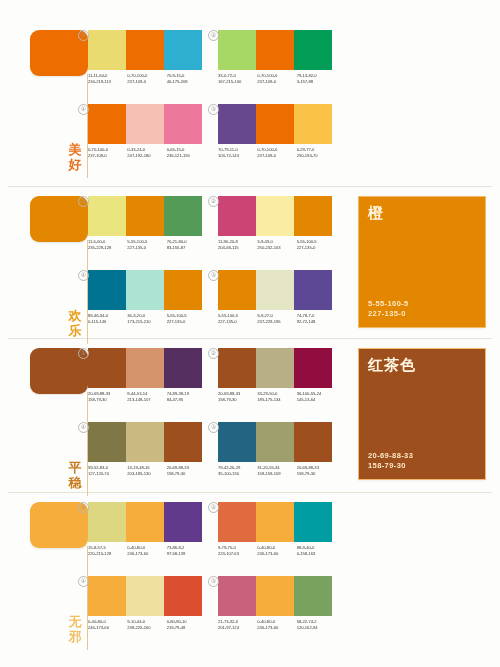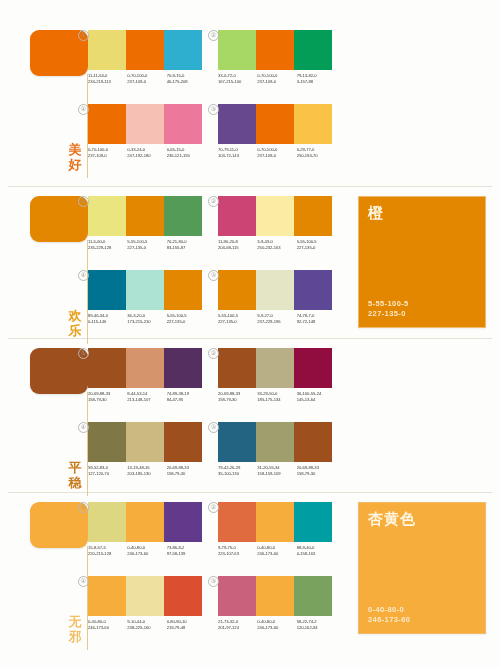--- a/index.html
+++ b/index.html
@@ -474,20 +474,27 @@
               <span class="cmyk">31-20-55-34</span>
               <span class="rgb">158-159-109</span>
             </div>
             <div class="code">
               <span class="cmyk">20-69-88-33</span>
               <span class="rgb">158-79-30</span>
             </div>
           </div>
         </div>
       </div>
+      <div class="bigcard" style="background: rgb(158, 79, 30);">
+        <div class="bigcard-title">红茶色</div>
+        <div class="bigcard-codes">
+          <span>20-69-88-33</span>
+          <span>158-79-30</span>
+        </div>
+      </div>
     </div>
     <div class="section" style="position: absolute; left: 0px; top: 496px; width: 500px; height: 158px;">
       <div class="rail">
         <div class="rail-swatch" style="background: rgb(246, 173, 60);"></div>
         <div class="rail-line"></div>
         <div class="rail-label" style="color: rgb(242, 192, 99);">
           <span>无</span>
           <span>邪</span>
         </div>
       </div>
@@ -574,21 +581,14 @@
               <span class="cmyk">0-40-80-0</span>
               <span class="rgb">246-173-60</span>
             </div>
             <div class="code">
               <span class="cmyk">58-22-74-2</span>
               <span class="rgb">120-162-94</span>
             </div>
           </div>
         </div>
       </div>
-      <div class="bigcard" style="background: rgb(246, 173, 60);">
-        <div class="bigcard-title">杏黄色</div>
-        <div class="bigcard-codes">
-          <span>0-40-80-0</span>
-          <span>246-173-60</span>
-        </div>
-      </div>
     </div>
   </div>
 
 </body></html>

